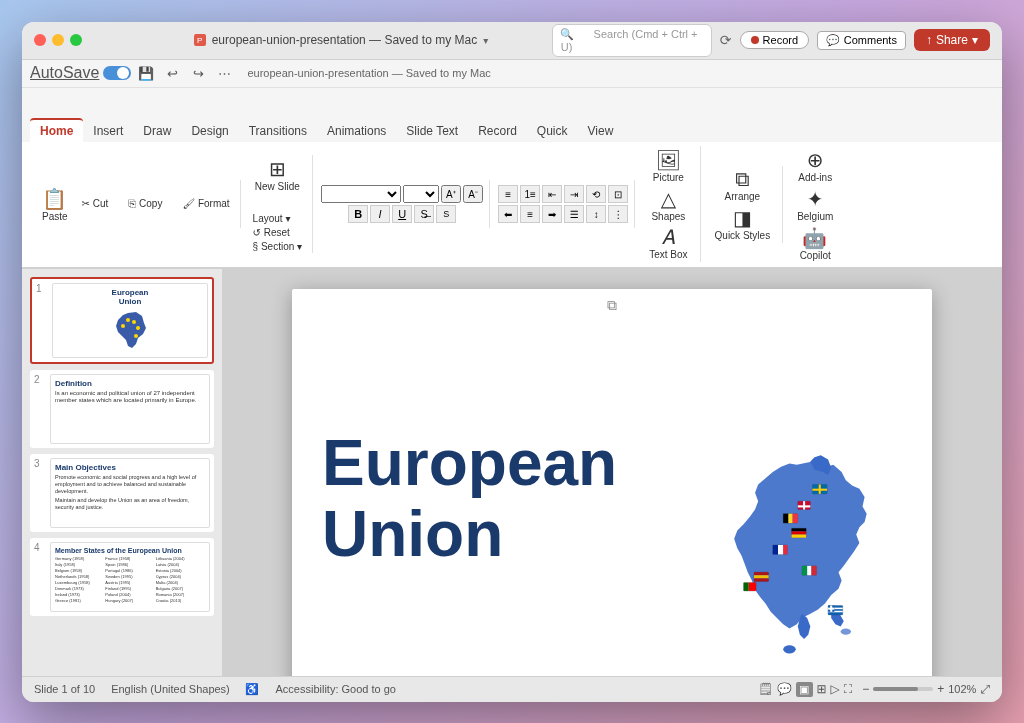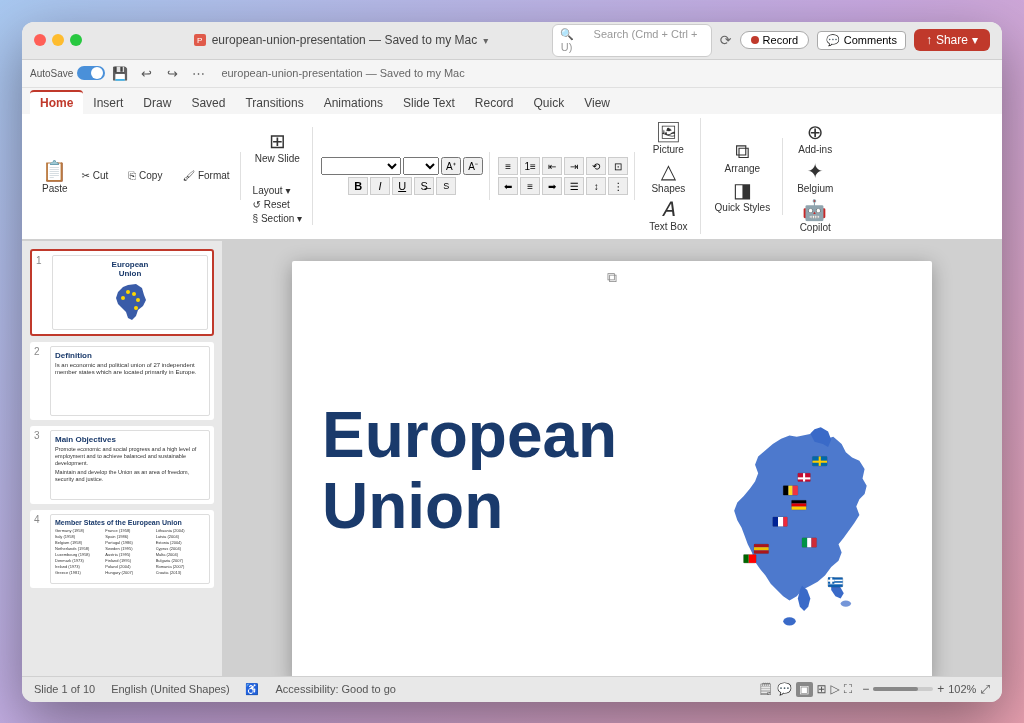--- a/index.html
+++ b/index.html
@@ -68,37 +68,38 @@
       border-bottom: 1px solid #d0d0d0;
     }
     .toolbar-top {
       height: 28px;
       display: flex;
       align-items: center;
       padding: 0 8px;
       gap: 4px;
       border-bottom: 1px solid #e0e0e0;
     }
-    .autosave-label { font-size: 10px; color: #555; }
+    .autosave-label { font-size: 16px; color: #555; text-decoration: underline; }
     .toggle {
       width: 28px; height: 14px; background: #4a90d9; border-radius: 7px;
       display: flex; align-items: center; padding: 1px 2px;
     }
     .toggle-knob { width: 12px; height: 12px; background: white; border-radius: 50%; margin-left: auto; }
     .toolbar-icon-btn {
       width: 22px; height: 22px; background: transparent; border: none;
       cursor: pointer; display: flex; align-items: center; justify-content: center;
       color: #555; font-size: 13px; border-radius: 3px;
     }
     .saved-text { font-size: 11px; color: #666; margin-left: 8px; }
     .ribbon-tabs {
       display: flex;
       padding: 0 8px;
       height: 26px;
       align-items: flex-end;
+      margin-top: 28px;
     }
     .ribbon-tab {
       padding: 4px 10px;
       font-size: 12px;
       color: #444;
       cursor: pointer;
       border-radius: 4px 4px 0 0;
     }
     .ribbon-tab.active {
       background: white;
@@ -316,21 +317,21 @@
       <button class="toolbar-icon-btn">💾</button>
       <button class="toolbar-icon-btn">↩</button>
       <button class="toolbar-icon-btn">↪</button>
       <button class="toolbar-icon-btn">⋯</button>
       <span class="saved-text">european-union-presentation — Saved to my Mac</span>
     </div>
     <div class="ribbon-tabs">
       <div class="ribbon-tab active">Home</div>
       <div class="ribbon-tab">Insert</div>
       <div class="ribbon-tab">Draw</div>
-      <div class="ribbon-tab">Saved</div>
+      <div class="ribbon-tab">Design</div>
       <div class="ribbon-tab">Transitions</div>
       <div class="ribbon-tab">Animations</div>
       <div class="ribbon-tab">Slide Text</div>
       <div class="ribbon-tab">Record</div>
       <div class="ribbon-tab">Quick</div>
       <div class="ribbon-tab">View</div>
     </div>
     <div class="ribbon">
 
       <div class="ribbon-group">

